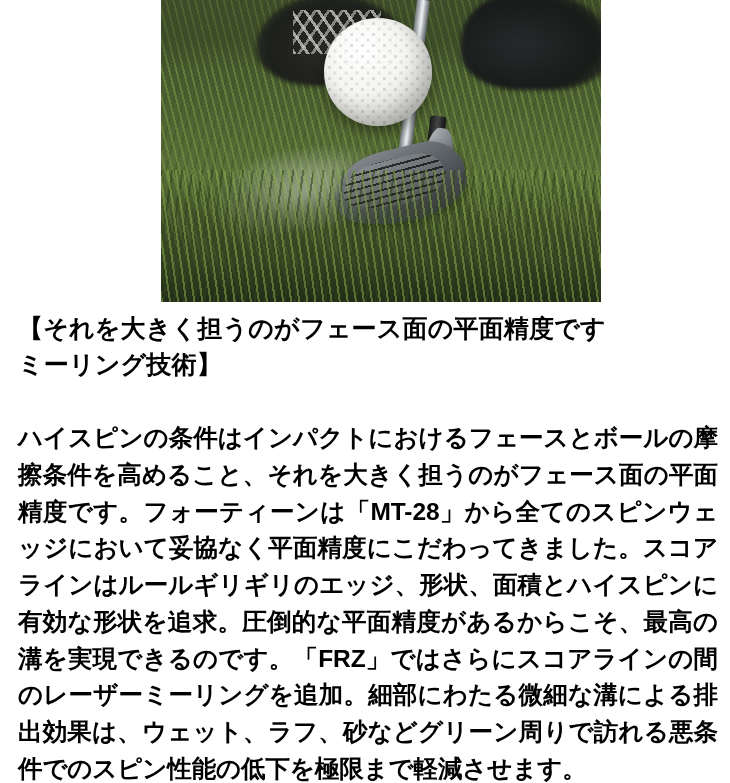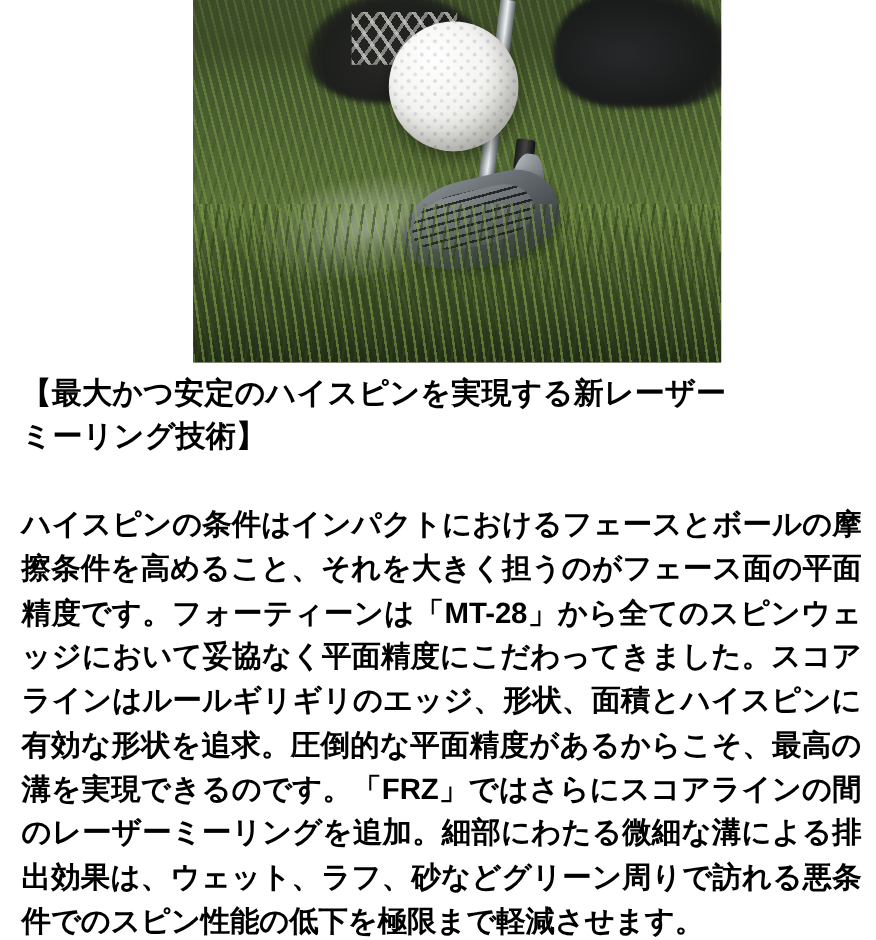--- a/index.html
+++ b/index.html
@@ -212,18 +212,18 @@
       <div class="club-head">
         <div class="club-face-lines"></div>
       </div>
       <div class="ball">
         <div class="ball-dimples"></div>
       </div>
       <div class="grass-front"></div>
     </div>
   </div>
 
-  <div class="heading">【最大かつ安定のハイスピンを実現する新レーザー
+  <div class="heading">【それを大きく担うのがフェース面の平面精度です
 ミーリング技術】</div>
 
   <div class="body-text">ハイスピンの条件はインパクトにおけるフェースとボールの摩擦条件を高めること、それを大きく担うのがフェース面の平面精度です。フォーティーンは「MT-28」から全てのスピンウェッジにおいて妥協なく平面精度にこだわってきました。スコアラインはルールギリギリのエッジ、形状、面積とハイスピンに有効な形状を追求。圧倒的な平面精度があるからこそ、最高の溝を実現できるのです。「FRZ」ではさらにスコアラインの間のレーザーミーリングを追加。細部にわたる微細な溝による排出効果は、ウェット、ラフ、砂などグリーン周りで訪れる悪条件でのスピン性能の低下を極限まで軽減させます。</div>
 
 </div>
 
 </body></html>

